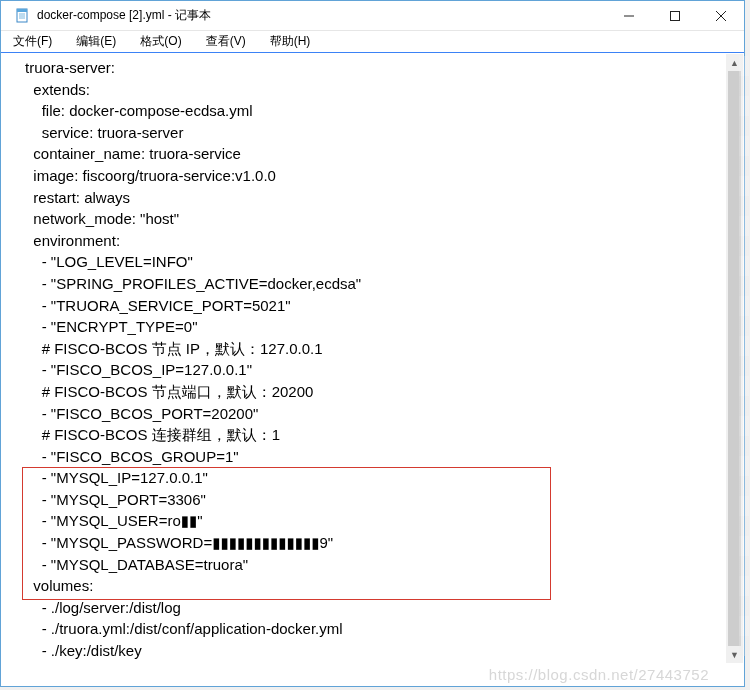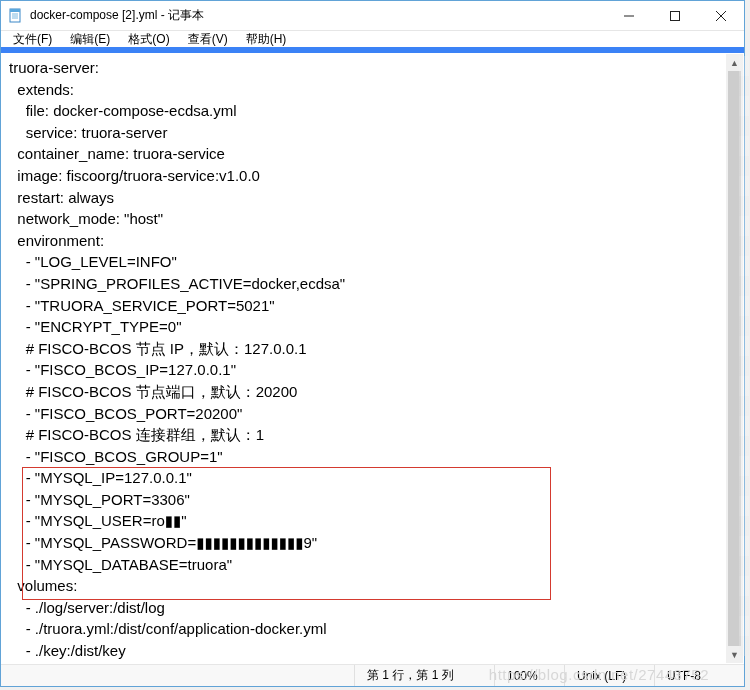--- a/index.html
+++ b/index.html
@@ -17,21 +17,21 @@
     background: #fff;
     border: 1px solid #61a3d7;
     margin: 0;
   }
   .titlebar {
     height: 30px;
     display: flex;
     align-items: center;
     background: #fff;
     border-bottom: 1px solid #e6e6e6;
-    padding-left: 7px;
+    padding-left: 14px;
   }
   .titlebar .icon {
     width: 16px; height: 16px;
     margin-right: 6px;
     display: flex; align-items:center; justify-content:center;
   }
   .titlebar .title-text {
     font-size: 12px;
     color: #000;
     flex: 1;
@@ -45,35 +45,36 @@
     width: 46px; height: 100%;
     display: flex; align-items: center; justify-content: center;
     color: #222;
   }
 
   .menubar {
     height: 22px;
     display: flex;
     align-items: center;
     padding: 0 4px;
-    border-bottom: 6px solid #3b82f6;
-    gap: 2px;
+    border-bottom: 1px solid #3b82f6;
+    gap: 8px;
   }
   .menu-item {
     font-size: 12px;
     padding: 2px 8px;
     color: #000;
   }
 
   .content-area {
     position: relative;
     width: 100%;
     height: 610px;
     overflow: hidden;
     background: #fff;
+    padding-left: 16px;
   }
   .text-content {
     padding: 4px 6px 6px 8px;
     white-space: pre;
     font-family: "Microsoft YaHei", "Segoe UI", sans-serif;
     font-size: 15px;
     line-height: 21.6px;
     color: #000;
   }
   .highlight-box {
@@ -214,22 +215,15 @@
   <div class="scrollbar-v">
     <div class="scroll-arrow">▲</div>
     <div class="scroll-track">
       <div class="scroll-thumb"></div>
     </div>
     <div class="scroll-arrow">▼</div>
   </div>
 
   <div class="bg-strip"></div>
 
-  <div class="statusbar">
-    <div class="status-spacer"></div>
-    <div class="status-cell" style="min-width:140px">第 1 行，第 1 列</div>
-    <div class="status-cell" style="min-width:70px">100%</div>
-    <div class="status-cell" style="min-width:90px">Unix (LF)</div>
-    <div class="status-cell" style="min-width:90px">UTF-8</div>
-  </div>
 
   <div class="wm">https://blog.csdn.net/27443752</div>
 </div>
 
 </body></html>

